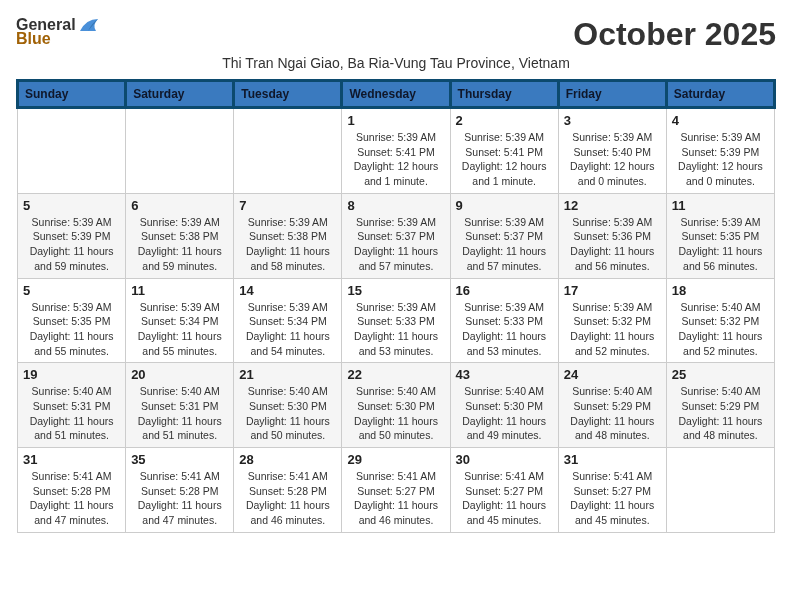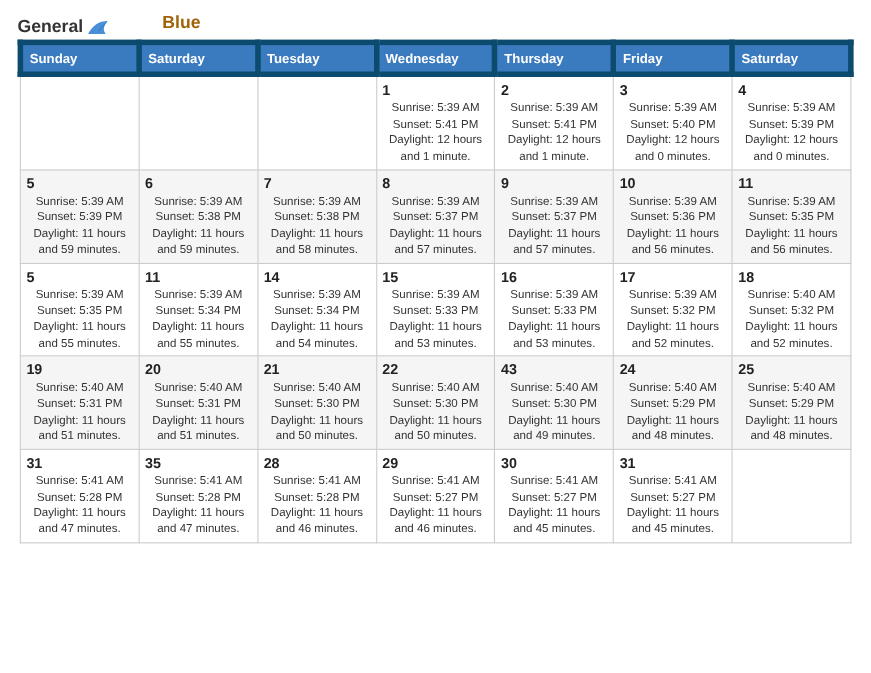--- a/index.html
+++ b/index.html
@@ -23,26 +23,26 @@
       margin-bottom: 8px;
       font-weight: normal;
     }
     .calendar {
       width: 100%;
       border-collapse: collapse;
       font-size: 11px;
     }
     .calendar th {
       background-color: #3a7abf;
-      color: #ffffff;
+      color: #0f172a;
       text-align: left;
       padding: 5px 6px;
       font-size: 12px;
       font-weight: bold;
-      border: 5px solid #0c4a6e;
+      border: 3px solid #0c4a6e;
     }
     .calendar td {
       border: 1px solid #ccc;
       vertical-align: top;
       padding: 4px 5px;
       height: 80px;
       width: 108px;
       background: #fff;
     }
     .calendar tr:nth-child(even) td {
@@ -86,33 +86,37 @@
       color: #a16207;
     }
   </style>
 </head>
 <body>
 
 <div>
 
   <div class="header-row">
     <div class="logo-block">
-      <div style="display:flex;flex-direction:row;align-items:flex-start;gap:48px;">
+      <div style="display:flex;flex-direction:column;align-items:flex-start;">
         <div style="display:flex;align-items:center;">
           <span class="logo-general">General</span>
           <svg width="22" height="16" viewBox="0 0 22 16" style="margin-left:2px;">
             <path d="M2 14 Q8 2 20 2 Q14 8 18 14" fill="#4a90d9"></path>
             <path d="M10 14 Q14 6 20 2" fill="#2e6aa0" opacity="0.7"></path>
           </svg>
         </div>
         <span class="logo-blue-text" style="margin-top:-4px;">Blue</span>
       </div>
     </div>
+    <div>
+      <div class="month-title">October 2025</div>
+    </div>
   </div>
 
+  <div class="subtitle">Thi Tran Ngai Giao, Ba Ria-Vung Tau Province, Vietnam</div>
 
   <table class="calendar">
     <thead>
       <tr>
         <th>Sunday</th>
         <th>Saturday</th>
         <th>Tuesday</th>
         <th>Wednesday</th>
         <th>Thursday</th>
         <th>Friday</th>
@@ -156,21 +160,21 @@
           </td>
           <td>
             <span class="day-number">8</span>
             <div class="day-info">Sunrise: 5:39 AM<br>Sunset: 5:37 PM<br>Daylight: 11 hours<br>and 57 minutes.</div>
           </td>
           <td>
             <span class="day-number">9</span>
             <div class="day-info">Sunrise: 5:39 AM<br>Sunset: 5:37 PM<br>Daylight: 11 hours<br>and 57 minutes.</div>
           </td>
           <td>
-            <span class="day-number">10</span>
+            <span class="day-number">12</span>
             <div class="day-info">Sunrise: 5:39 AM<br>Sunset: 5:36 PM<br>Daylight: 11 hours<br>and 56 minutes.</div>
           </td>
           <td>
             <span class="day-number">11</span>
             <div class="day-info">Sunrise: 5:39 AM<br>Sunset: 5:35 PM<br>Daylight: 11 hours<br>and 56 minutes.</div>
           </td>
         </tr>
         <tr>
           <td>
             <span class="day-number">5</span>

